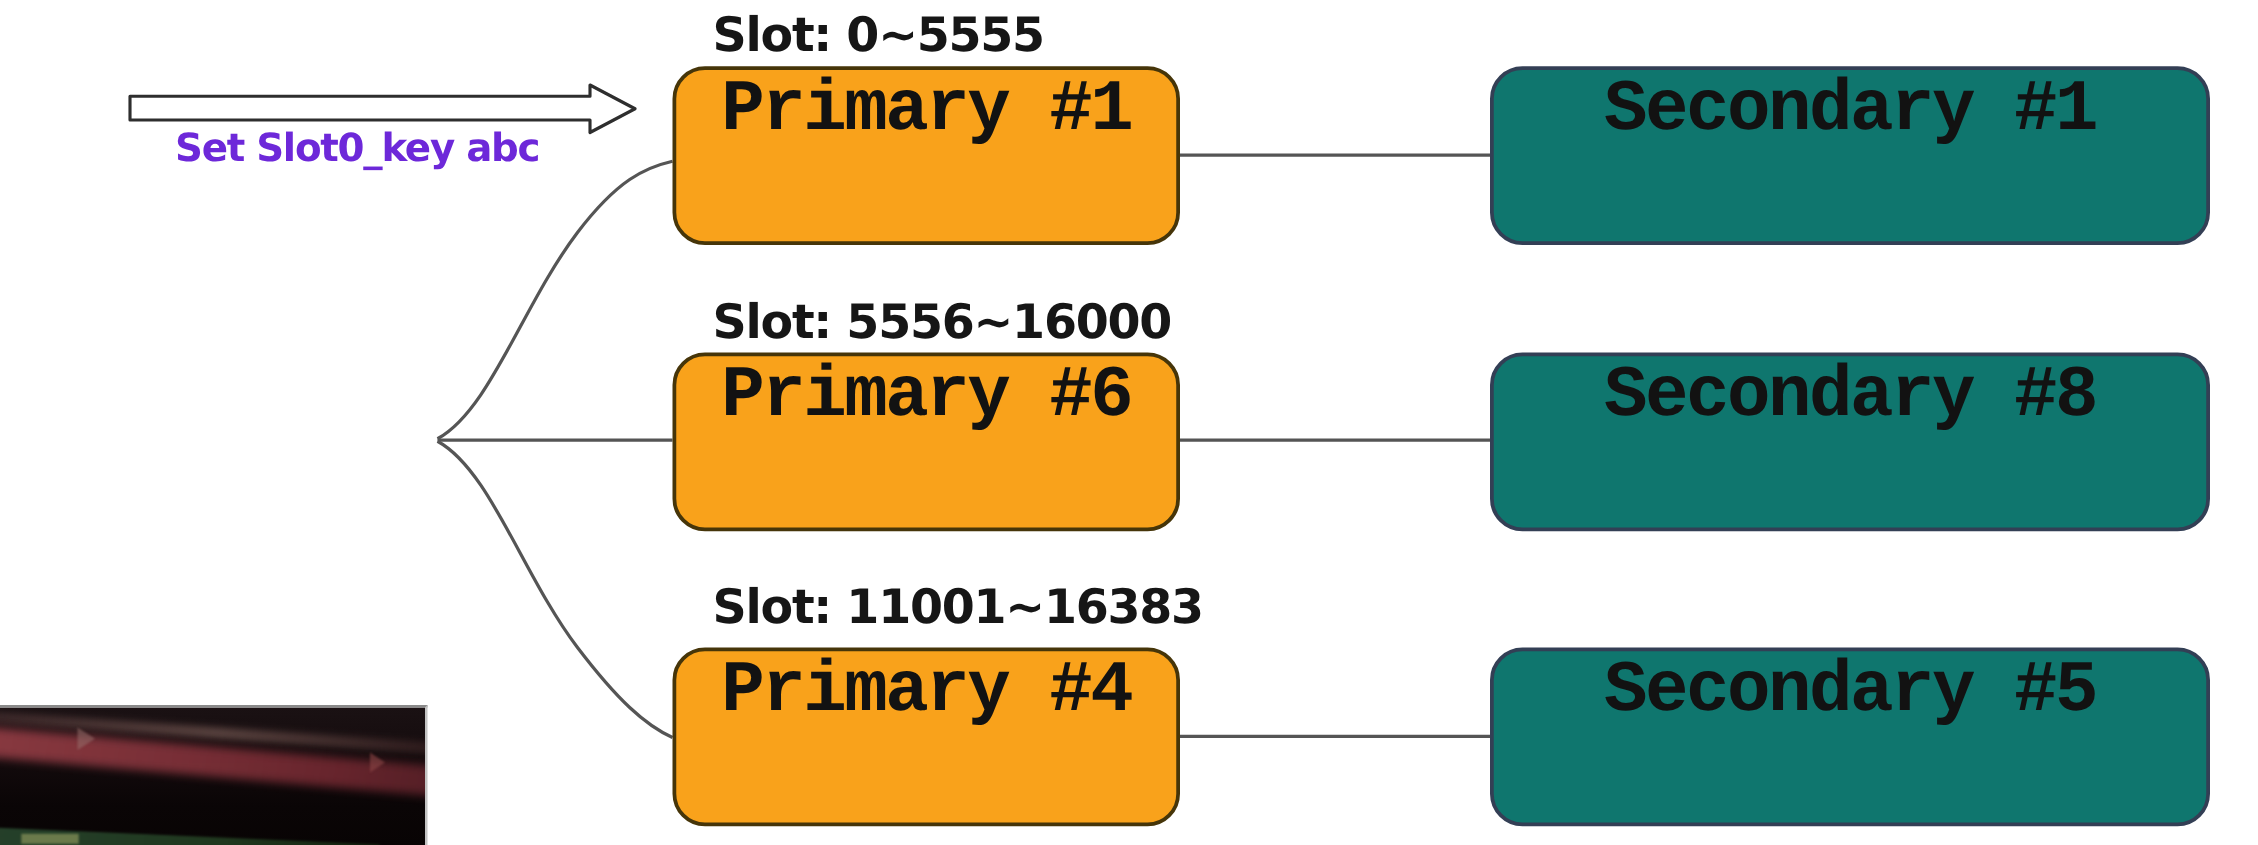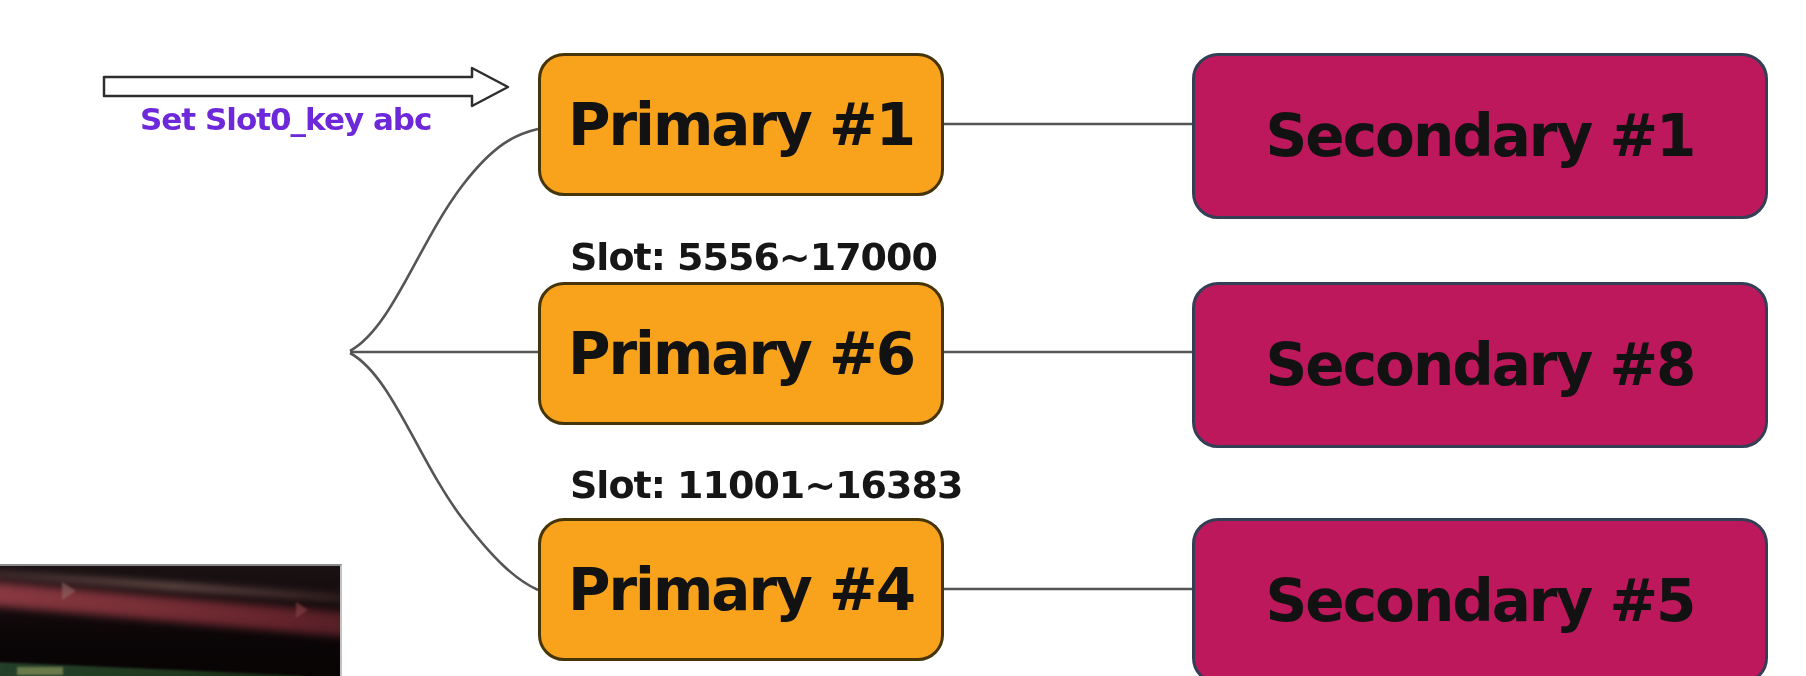--- a/index.html
+++ b/index.html
@@ -16,47 +16,48 @@
     overflow: hidden;
   }
   svg.connector-layer {
     position: absolute;
     left: 0; top: 0;
     width: 1806px; height: 676px;
   }
   .node {
     position: absolute;
     display: flex;
-    align-items: center;
+    align-items: flex-start;
     justify-content: center;
     box-sizing: border-box;
     border-radius: 26px;
     font-weight: 700;
     font-size: 58px;
     letter-spacing: -2px;
     color: #121212;
     white-space: nowrap;
+    font-family: Liberation Mono, monospace;
   }
   .client-node {
     left: 8px; top: 278px;
     width: 340px; height: 143px;
     background: #fcfcfc;
     border: 3px solid #5f5f5f;
     font-size: 60px;
   }
   .primary-node {
     left: 538px;
     width: 406px; height: 143px;
     background: #f9a21b;
     border: 3px solid #463509;
   }
   .secondary-node {
     left: 1192px;
-    width: 576px; height: 166px;
-    background: #be185d;
+    width: 576px; height: 143px;
+    background: #0f766e;
     border: 3px solid #333f55;
   }
   .row1 { top: 53px; }
   .row2 { top: 282px; }
   .row3 { top: 518px; }
   .slot-label {
     position: absolute;
     left: 570px;
     font-weight: 700;
     font-size: 38px;
@@ -154,28 +155,29 @@
       <path d="M944 352 L1192 352"></path>
       <path d="M944 589 L1192 589"></path>
     </g>
 
     <polygon points="104,77 472,77 472,68 508,87 472,106 472,96 104,96" fill="#ffffff" stroke="#2e2e2e" stroke-width="2.5" stroke-linejoin="round"></polygon>
   </svg>
 
   <div class="arrow-label">Set Slot0_key abc</div>
 
 
+  <div class="slot-label slot1">Slot: 0~5555</div>
   <div class="node primary-node row1">
     <span>Primary #1</span>
   </div>
   <div class="node secondary-node row1">
     <span>Secondary #1</span>
   </div>
 
-  <div class="slot-label slot2">Slot: 5556~17000</div>
+  <div class="slot-label slot2">Slot: 5556~16000</div>
   <div class="node primary-node row2">
     <span>Primary #6</span>
   </div>
   <div class="node secondary-node row2">
     <span>Secondary #8</span>
   </div>
 
   <div class="slot-label slot3">Slot: 11001~16383</div>
   <div class="node primary-node row3">
     <span>Primary #4</span>

